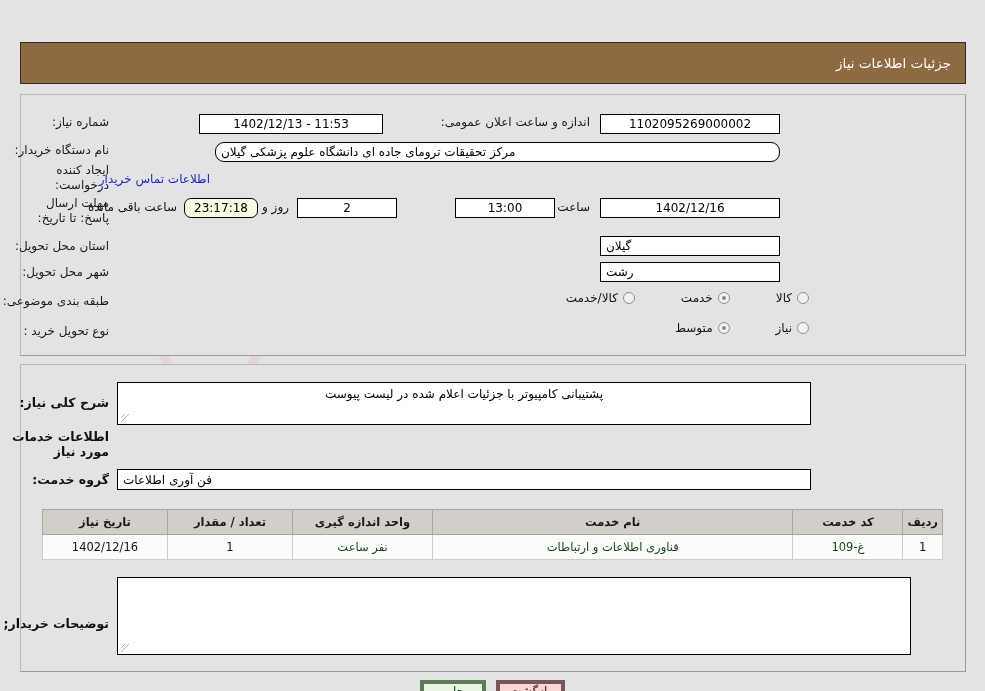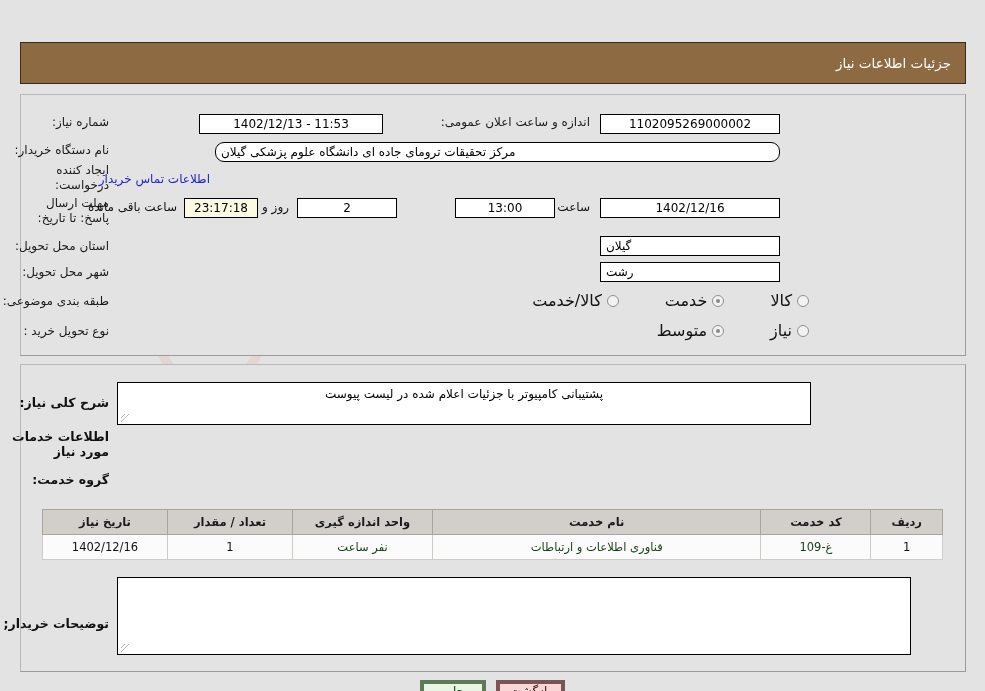--- a/index.html
+++ b/index.html
@@ -60,38 +60,38 @@
   }
   .fld {
     background: #ffffff; border: 1px solid #000000;
     height: 20px; line-height: 18px;
     font-size: 12px; color: #000;
     display: flex; align-items: center;
     padding: 0 5px; overflow: hidden; white-space: nowrap;
   }
   .fld.center  { justify-content: center; }
   .fld.right   { justify-content: flex-end; }
-  .fld.yellow  { background: #fbfbe4; }
+  .fld.yellow  { background: #fbfbe4; border-radius: 7px; }
 
   .linktext { color: #2222cc; font-size: 12px; cursor: pointer; }
 
   .plain { font-size: 12px; color: #111; white-space: nowrap; }
 
   
   .radio-wrap { display: inline-flex; align-items: center; gap: 5px; }
   .radio {
     width: 12px; height: 12px; border-radius: 50%;
     border: 1px solid #8f8f8f; background: #f2f2f2;
     display: inline-block; position: relative; flex: none;
   }
   .radio.on::after {
     content: ""; position: absolute; left: 3px; top: 3px;
     width: 4px; height: 4px; border-radius: 50%; background: #8a8a8a;
   }
-  .radio-label { font-size: 16px; color: #111; }
+  .radio-label { font-size: 12px; color: #111; }
 
   
   .ta {
     background: #fff; border: 1px solid #000;
     font-size: 12px; color: #000;
     padding: 4px 6px; position: relative; overflow: hidden;
   }
   .ta .grip {
     position: absolute; left: 2px; bottom: 1px; width: 10px; height: 10px;
     opacity: .55;
@@ -103,21 +103,21 @@
 
   
   #tbl {
     position: absolute; left: 42px; top: 477px; width: 901px;
     border-collapse: collapse;
     background: #fff;
   }
   #tbl th {
     background: #d2cfcb; border: 1px solid #a8a4a0;
     font-size: 11.5px; font-weight: bold; color: #1b1b1b;
-    height: 25px; padding: 0 20px; text-align: center;
+    height: 25px; padding: 0 4px; text-align: center;
   }
   #tbl td {
     background: #fbfbfb; border: 1px solid #cfcbc7;
     font-size: 11.5px; color: #143d14; height: 25px;
     padding: 0 4px; text-align: center;
   }
   #tbl td.dark { color: #111; }
 
   
   .btnbar {
@@ -232,20 +232,21 @@
   <div class="ta" style="position:absolute; right:174px; top:350px; width:694px; height:43px;">
     <div class="ta-text">پشتیبانی کامپیوتر با جزئیات اعلام شده در لیست پیوست</div>
     <svg class="grip" viewBox="0 0 10 10">
       <path d="M1 9 L9 1 M1 5 L5 1" stroke="#777" stroke-width="1" fill="none"></path>
     </svg>
   </div>
 
   <div style="position:absolute; right:876px; top:397px;" class="section-head">اطلاعات خدمات مورد نیاز</div>
 
   <div style="position:absolute; right:876px; top:440px;" class="lbl section-head">گروه خدمت:</div>
+  <div class="fld right" style="position:absolute; right:174px; top:437px; width:694px; height:21px;">فن آوری اطلاعات</div>
 
   <table id="tbl">
     <thead>
       <tr>
         <th style="width:36px;">ردیف</th>
         <th style="width:110px;">کد خدمت</th>
         <th>نام خدمت</th>
         <th style="width:140px;">واحد اندازه گیری</th>
         <th style="width:125px;">تعداد / مقدار</th>
         <th style="width:125px;">تاریخ نیاز</th>

